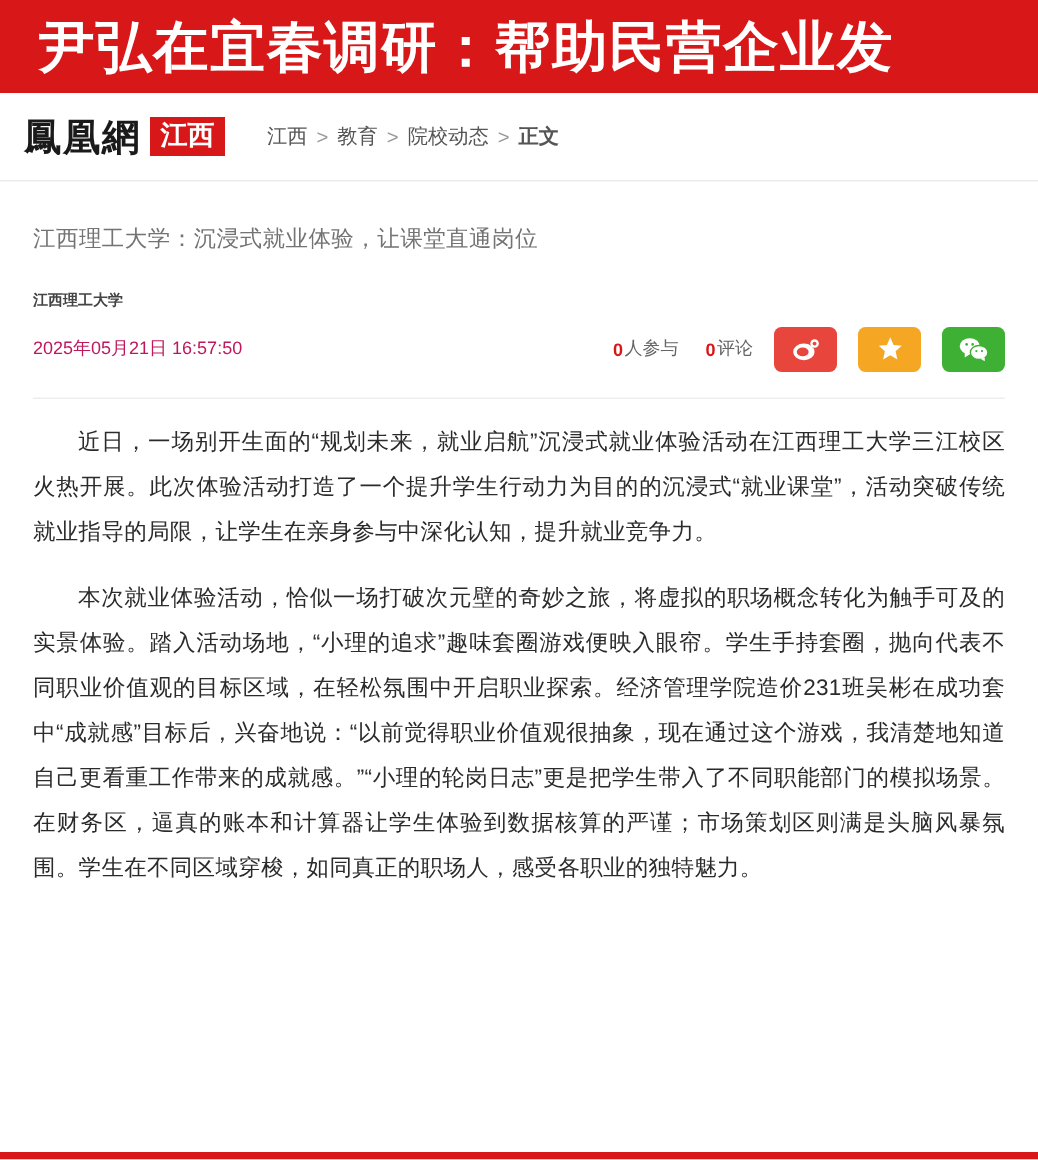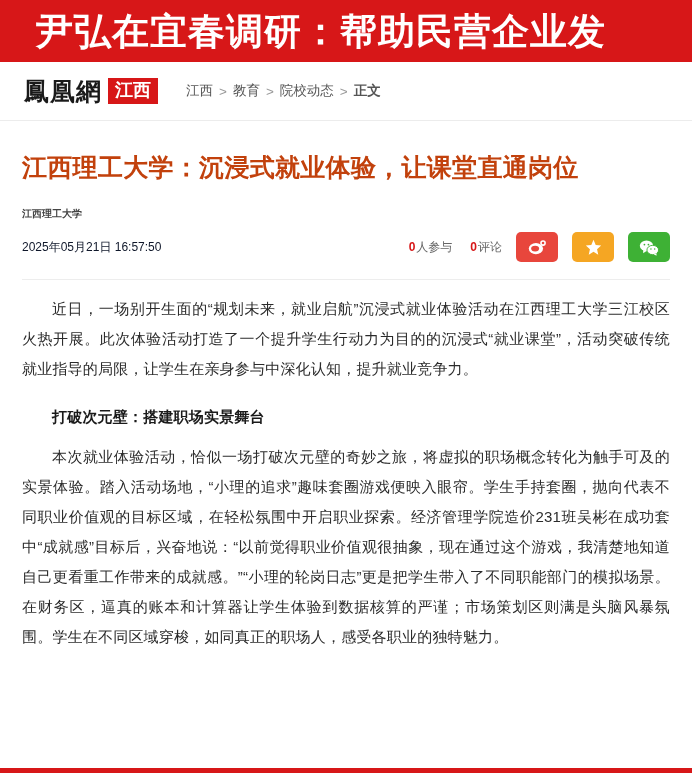--- a/index.html
+++ b/index.html
@@ -24,31 +24,31 @@
     display: flex;
     align-items: center;
     overflow: hidden;
     position: relative;
   }
   .banner-text {
     color: #ffffff;
     font-size: 37px;
     font-weight: bold;
     white-space: nowrap;
-    padding-left: 36px;
+    padding-left: 26px;
     letter-spacing: 1px;
     line-height: 1;
   }
 
   
   .header {
     height: 58px;
     display: flex;
     align-items: center;
-    padding: 0 24px;
+    padding: 0 16px;
     border-bottom: 1px solid #ececec;
   }
   .logo {
     display: flex;
     align-items: center;
     gap: 0;
   }
   .logo-main {
     font-family: "Liberation Serif", serif;
     font-size: 25px;
@@ -83,23 +83,23 @@
   .breadcrumb .current {
     color: #555;
     font-weight: bold;
   }
 
   
   .article {
     padding: 0 22px;
   }
   .title {
-    font-size: 25px;
-    font-weight: bold;
-    color: #c2410c;
+    font-size: 15px;
+    font-weight: normal;
+    color: #737373;
     margin: 28px 0 0 0;
     line-height: 1.45;
     letter-spacing: 0.3px;
   }
   .meta {
     margin-top: 22px;
   }
   .source {
     font-size: 10px;
     color: #444;
@@ -107,21 +107,21 @@
     margin-bottom: 10px;
   }
   .meta-row {
     display: flex;
     align-items: center;
     justify-content: space-between;
     height: 32px;
   }
   .date {
     font-size: 12px;
-    color: #0f172a;
+    color: #be185d;
   }
   .meta-right {
     display: flex;
     align-items: center;
     gap: 10px;
   }
   .counter {
     font-size: 12px;
     color: #666;
     display: flex;
@@ -263,19 +263,18 @@
         </div>
 
       </div>
     </div>
   </div>
 
   <hr class="divider">
 
   <div class="body">
     <p>近日，一场别开生面的“规划未来，就业启航”沉浸式就业体验活动在江西理工大学三江校区火热开展。此次体验活动打造了一个提升学生行动力为目的的沉浸式“就业课堂”，活动突破传统就业指导的局限，让学生在亲身参与中深化认知，提升就业竞争力。</p>
-    <p class="subhead">打破次元壁：搭建职场实景舞台</p>
     <p>本次就业体验活动，恰似一场打破次元壁的奇妙之旅，将虚拟的职场概念转化为触手可及的实景体验。踏入活动场地，“小理的追求”趣味套圈游戏便映入眼帘。学生手持套圈，抛向代表不同职业价值观的目标区域，在轻松氛围中开启职业探索。经济管理学院造价231班吴彬在成功套中“成就感”目标后，兴奋地说：“以前觉得职业价值观很抽象，现在通过这个游戏，我清楚地知道自己更看重工作带来的成就感。”“小理的轮岗日志”更是把学生带入了不同职能部门的模拟场景。在财务区，逼真的账本和计算器让学生体验到数据核算的严谨；市场策划区则满是头脑风暴氛围。学生在不同区域穿梭，如同真正的职场人，感受各职业的独特魅力。</p>
   </div>
 
 </div>
 
 <div class="bottom-rule"></div>
 
 </body></html>

